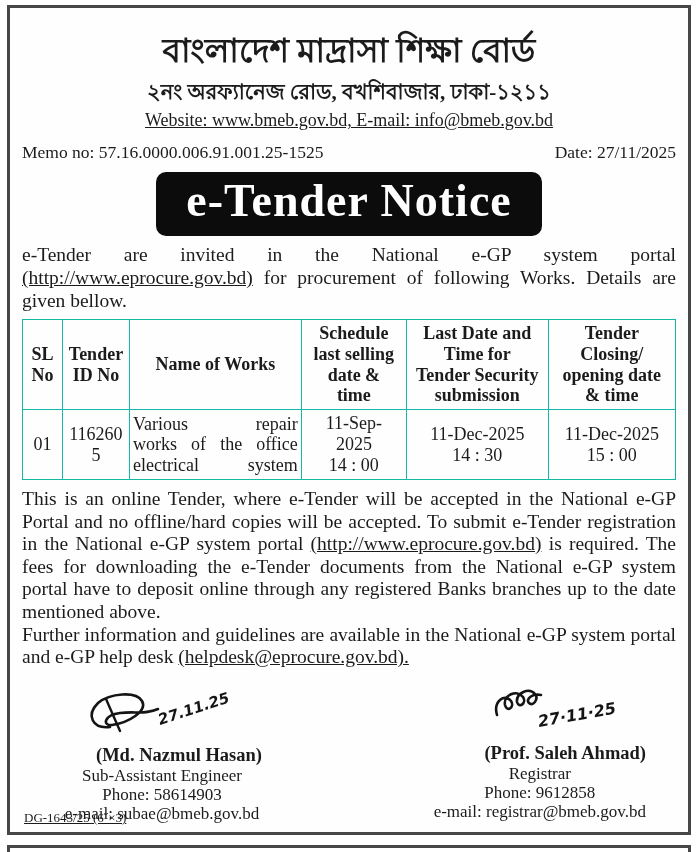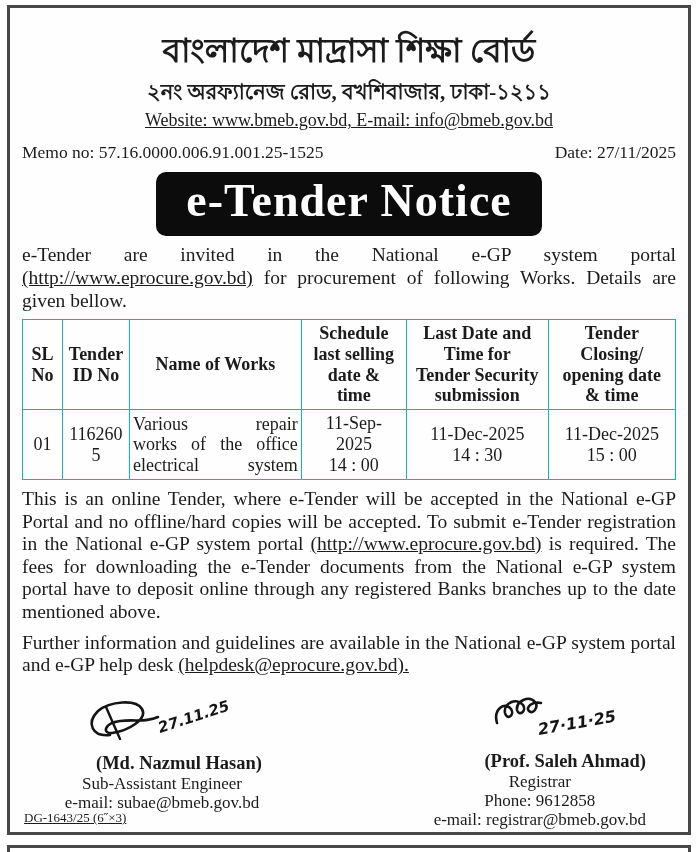--- a/index.html
+++ b/index.html
@@ -133,34 +133,35 @@
           <td class="pre">11-Dec-2025
 15 : 00</td>
         </tr>
       </tbody>
     </table>
 
     <div class="para">
       <span>This is an online Tender, where e-Tender will be accepted in the National e-GP Portal and no offline/hard copies will be accepted. To submit e-Tender registration in the National e-GP system portal </span><span class="link">(http://www.eprocure.gov.bd)</span><span> is required. The fees for downloading the e-Tender documents from the National e-GP system portal have to deposit online through any registered Banks branches up to the date mentioned above.</span>
     </div>
 
-    <div class="para" style="margin-top:8px;">
+    <div class="para" style="margin-top:0;">
       <span>Further information and guidelines are available in the National e-GP system portal and e-GP help desk </span><span class="link">(helpdesk@eprocure.gov.bd).</span><span></span>
     </div>
 
     <div class="sig-row">
 
       <div class="sig-block">
         <svg class="sig-art" width="200" height="58" viewBox="0 0 200 58">
           <path d="M48 42 C30 44 24 30 36 18 C48 8 74 6 80 16 C86 26 66 38 50 40 C40 41 42 30 58 28 C74 26 82 30 96 24" fill="none" stroke="#141414" stroke-width="2.6" stroke-linecap="round"></path>
           <path d="M44 14 L58 46" fill="none" stroke="#141414" stroke-width="2.4" stroke-linecap="round"></path>
           <text x="98" y="40" transform="rotate(-18 98 40)" font-size="15" font-style="italic" font-weight="bold" font-family="DejaVu Sans, sans-serif" fill="#141414">27.11.25</text>
         </svg>
         <div class="sig-name">(Md. Nazmul Hasan)</div>
         <div class="sig-line">Sub-Assistant Engineer</div>
+        <div class="sig-line">Phone: 58614903</div>
         <div class="sig-line">e-mail: subae@bmeb.gov.bd</div>
       </div>
 
       <div class="sig-block">
         <svg class="sig-art" width="210" height="56" viewBox="0 0 210 56">
           <path d="M62 30 C58 16 70 8 76 16 C80 22 72 28 70 20 C68 10 82 4 88 12 C92 18 84 24 82 17 C81 8 94 2 100 9 C104 14 98 22 94 18 C90 14 98 8 106 10" fill="none" stroke="#141414" stroke-width="2.6" stroke-linecap="round"></path>
           <text x="104" y="42" transform="rotate(-10 104 42)" font-size="16" font-style="italic" font-weight="bold" font-family="DejaVu Sans, sans-serif" fill="#141414">27·11·25</text>
         </svg>
         <div class="sig-name">(Prof. Saleh Ahmad)</div>
         <div class="sig-line">Registrar</div>

